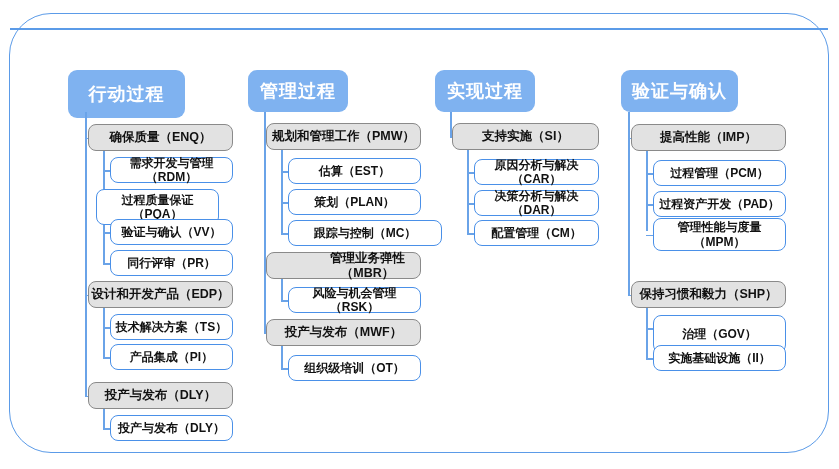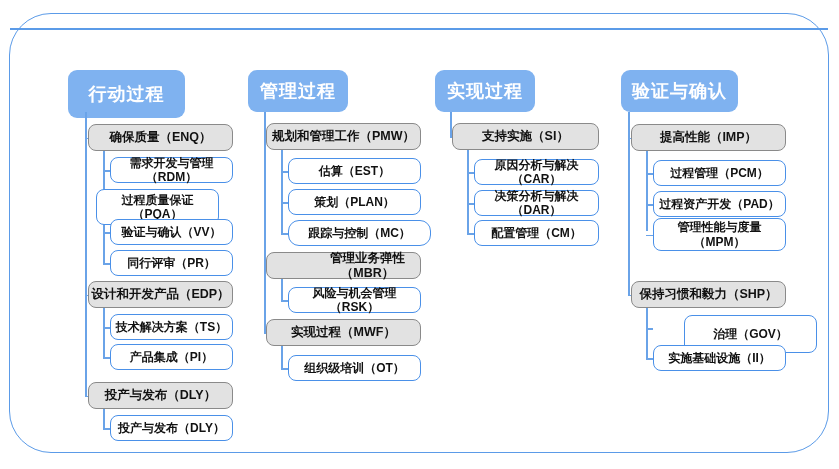--- a/index.html
+++ b/index.html
@@ -157,28 +157,28 @@
       <div class="col-header" style="left: 248px; top: 70px; width: 100px; height: 42px;">管理过程</div>
       <div class="line-v" style="left: 264px; top: 112px; height: 220.5px;"></div>
       <div class="line-h" style="left: 264px; top: 136.5px; width: 2px;"></div>
       <div class="group-box" style="left: 266px; top: 123px; width: 155px; height: 27px;">规划和管理工作（PMW）</div>
       <div class="line-v" style="left: 281px; top: 150px; height: 83px;"></div>
       <div class="line-h" style="left: 281px; top: 171px; width: 7px;"></div>
       <div class="leaf-box" style="left: 288px; top: 158px; width: 133px; height: 26px;">估算（EST）</div>
       <div class="line-h" style="left: 281px; top: 202px; width: 7px;"></div>
       <div class="leaf-box" style="left: 288px; top: 189px; width: 133px; height: 26px;">策划（PLAN）</div>
       <div class="line-h" style="left: 281px; top: 233px; width: 7px;"></div>
-      <div class="leaf-box" style="left: 288px; top: 220px; width: 143px; height: 26px; border-radius: 11px;">跟踪与控制（MC）</div>
+      <div class="leaf-box" style="left: 288px; top: 220px; width: 154px; height: 26px;">跟踪与控制（MC）</div>
       <div class="line-h" style="left: 264px; top: 265.5px; width: 2px;"></div>
       <div class="group-box" style="left: 266px; top: 252px; width: 155px; height: 27px; padding-left: 48px;">管理业务弹性（MBR）</div>
       <div class="line-v" style="left: 281px; top: 279px; height: 21px;"></div>
       <div class="line-h" style="left: 281px; top: 300px; width: 7px;"></div>
       <div class="leaf-box" style="left: 288px; top: 287px; width: 133px; height: 26px;">风险与机会管理（RSK）</div>
       <div class="line-h" style="left: 264px; top: 332.5px; width: 2px;"></div>
-      <div class="group-box" style="left: 266px; top: 319px; width: 155px; height: 27px;">实现过程（MWF）</div>
+      <div class="group-box" style="left: 266px; top: 319px; width: 155px; height: 27px;">投产与发布（MWF）</div>
       <div class="line-v" style="left: 281px; top: 346px; height: 22px;"></div>
       <div class="line-h" style="left: 281px; top: 368px; width: 7px;"></div>
       <div class="leaf-box" style="left: 288px; top: 355px; width: 133px; height: 26px;">组织级培训（OT）</div>
       <div class="col-header" style="left: 435px; top: 70px; width: 100px; height: 42px;">实现过程</div>
       <div class="line-v" style="left: 450px; top: 112px; height: 24.5px;"></div>
       <div class="line-h" style="left: 450px; top: 136.5px; width: 2px;"></div>
       <div class="group-box" style="left: 452px; top: 123px; width: 147px; height: 27px;">支持实施（SI）</div>
       <div class="line-v" style="left: 467px; top: 150px; height: 83px;"></div>
       <div class="line-h" style="left: 467px; top: 172px; width: 7px;"></div>
       <div class="leaf-box" style="left: 474px; top: 159px; width: 125px; height: 26px;">原因分析与解决（CAR）</div>
@@ -195,17 +195,17 @@
       <div class="leaf-box" style="left: 653px; top: 160px; width: 133px; height: 26px;">过程管理（PCM）</div>
       <div class="line-h" style="left: 646px; top: 204px; width: 7px;"></div>
       <div class="leaf-box" style="left: 653px; top: 191px; width: 133px; height: 26px;">过程资产开发（PAD）</div>
       <div class="line-h" style="left: 646px; top: 234.5px; width: 7px;"></div>
       <div class="leaf-box" style="left: 653px; top: 218px; width: 133px; height: 33px;">管理性能与度量
 （MPM）</div>
       <div class="line-h" style="left: 628px; top: 294.5px; width: 3px;"></div>
       <div class="group-box" style="left: 631px; top: 281px; width: 155px; height: 27px;">保持习惯和毅力（SHP）</div>
       <div class="line-v" style="left: 646px; top: 308px; height: 50px;"></div>
       <div class="line-h" style="left: 646px; top: 328px; width: 7px;"></div>
-      <div class="leaf-box" style="left: 653px; top: 315px; width: 133px; height: 38px; margin-left: 31px;">治理（GOV）</div>
+      <div class="leaf-box" style="left: 653px; top: 315px; width: 133px; height: 38px;">治理（GOV）</div>
       <div class="line-h" style="left: 646px; top: 358px; width: 7px;"></div>
       <div class="leaf-box" style="left: 653px; top: 345px; width: 133px; height: 26px;">实施基础设施（II）</div>
     </div>
 </div>
 
 </body></html>

